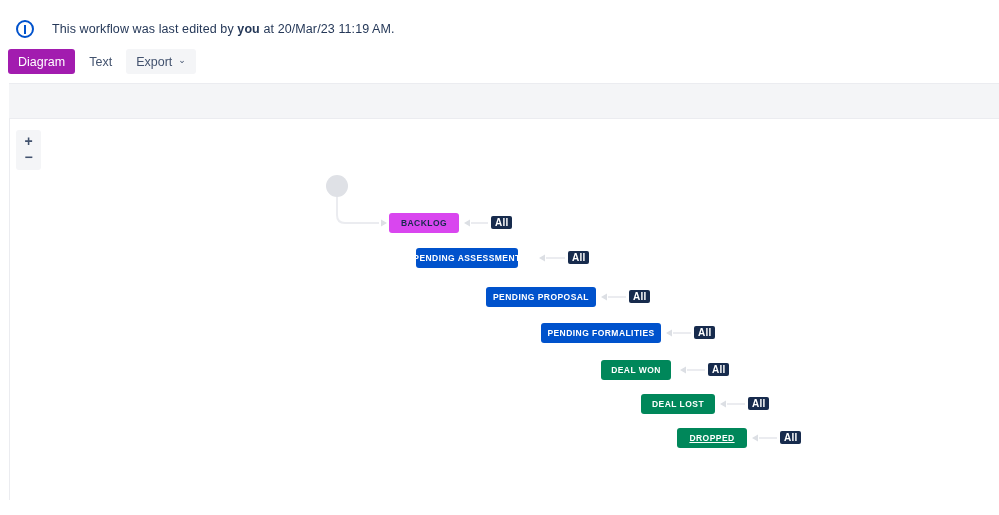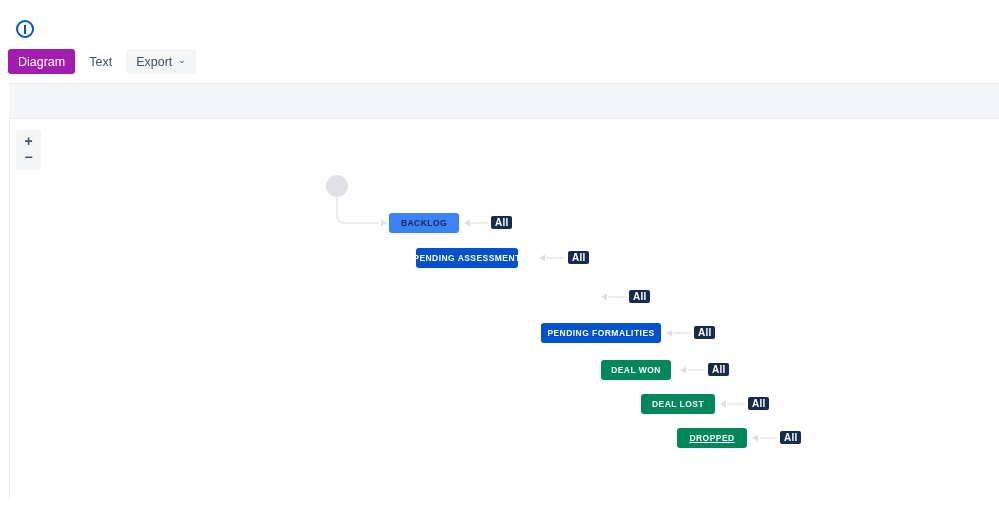--- a/index.html
+++ b/index.html
@@ -133,21 +133,21 @@
     display: flex;
     align-items: center;
     justify-content: center;
     font-size: 8.5px;
     font-weight: 700;
     letter-spacing: .45px;
     white-space: nowrap;
     cursor: pointer;
     padding: 0 10px;
   }
-  .node.initial   { background: #3b82f6; color: #172b4d; }
+  .node.initial   { background: #d946ef; color: #172b4d; }
   .node.inprog    { background: #0052cc; color: #ffffff; }
   .node.done      { background: #00875a; color: #ffffff; }
 
   .badge {
     position: absolute;
     height: 13px;
     background: #172b4d;
     color: #ffffff;
     border-radius: 2px;
     font-size: 10px;
@@ -168,20 +168,23 @@
     cursor: pointer;
   }
 </style>
 </head>
 <body>
 
 <div class="notice">
   <span class="notice-icon">
       <i></i>
     </span>
+  <span class="notice-text">
+    <span>This workflow was last edited by </span><b>you</b><span> at 20/Mar/23 11:19 AM.</span>
+  </span>
 </div>
 
 <div class="toolbar-row">
   <div class="btn primary">Diagram</div>
   <div class="btn subtle">Text</div>
   <div class="btn standard">
     <span>Export</span>
     <span class="caret">⌄</span>
   </div>
 </div>
@@ -212,20 +215,21 @@
         <path d="M735,285 L717,285" stroke="#ebecf0" stroke-width="2" fill="none"></path>
         <polygon points="710,285 716,281.5 716,288.5" fill="#dcdfe4"></polygon>
         <path d="M767,319 L749,319" stroke="#ebecf0" stroke-width="2" fill="none"></path>
         <polygon points="742,319 748,315.5 748,322.5" fill="#dcdfe4"></polygon>
       </svg>
   <div class="start-circle" style="left: 316px; top: 56px;"></div>
       <div class="node initial" style="left: 379px; top: 94px; width: 70px;">BACKLOG</div>
       <div class="badge" style="left: 481px; top: 97px;">All</div>
       <div class="node inprog" style="left: 406px; top: 129px; width: 102px;">PENDING ASSESSMENT</div>
       <div class="badge" style="left: 558px; top: 132px;">All</div>
+      <div class="node inprog" style="left: 476px; top: 168px; width: 110px;">PENDING PROPOSAL</div>
       <div class="badge" style="left: 619px; top: 171px;">All</div>
       <div class="node inprog" style="left: 531px; top: 204px; width: 120px;">PENDING FORMALITIES</div>
       <div class="badge" style="left: 684px; top: 207px;">All</div>
       <div class="node done" style="left: 591px; top: 241px; width: 70px;">DEAL WON</div>
       <div class="badge" style="left: 698px; top: 244px;">All</div>
       <div class="node done" style="left: 631px; top: 275px; width: 74px;">DEAL LOST</div>
       <div class="badge" style="left: 738px; top: 278px;">All</div>
       <div class="node done" style="left: 667px; top: 309px; width: 70px; text-decoration: underline;">DROPPED</div>
       <div class="badge" style="left: 770px; top: 312px;">All</div>
     </div>

